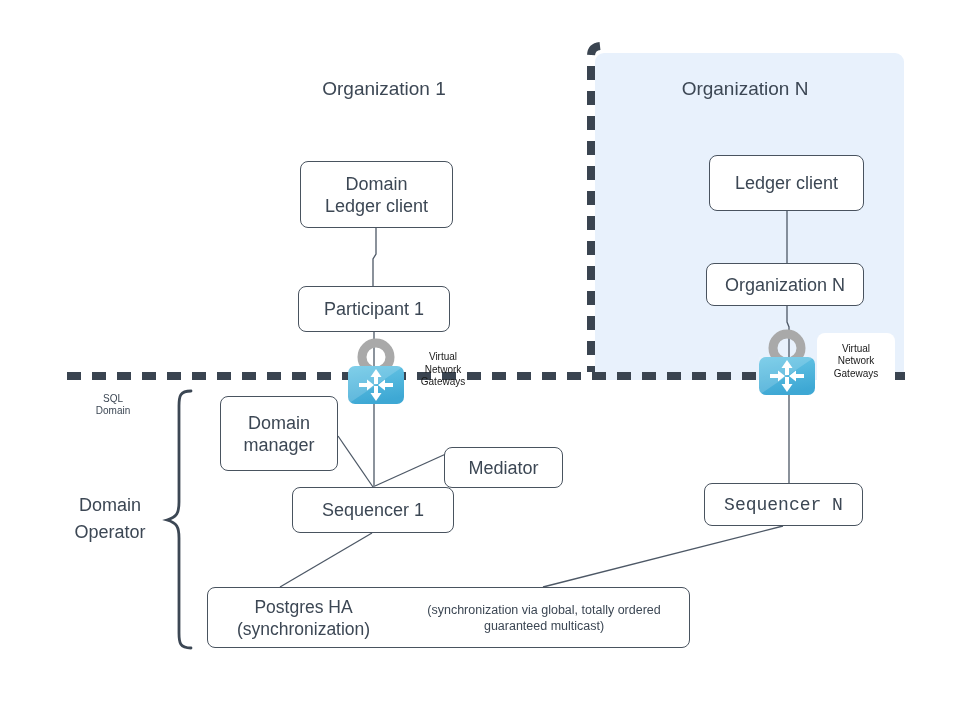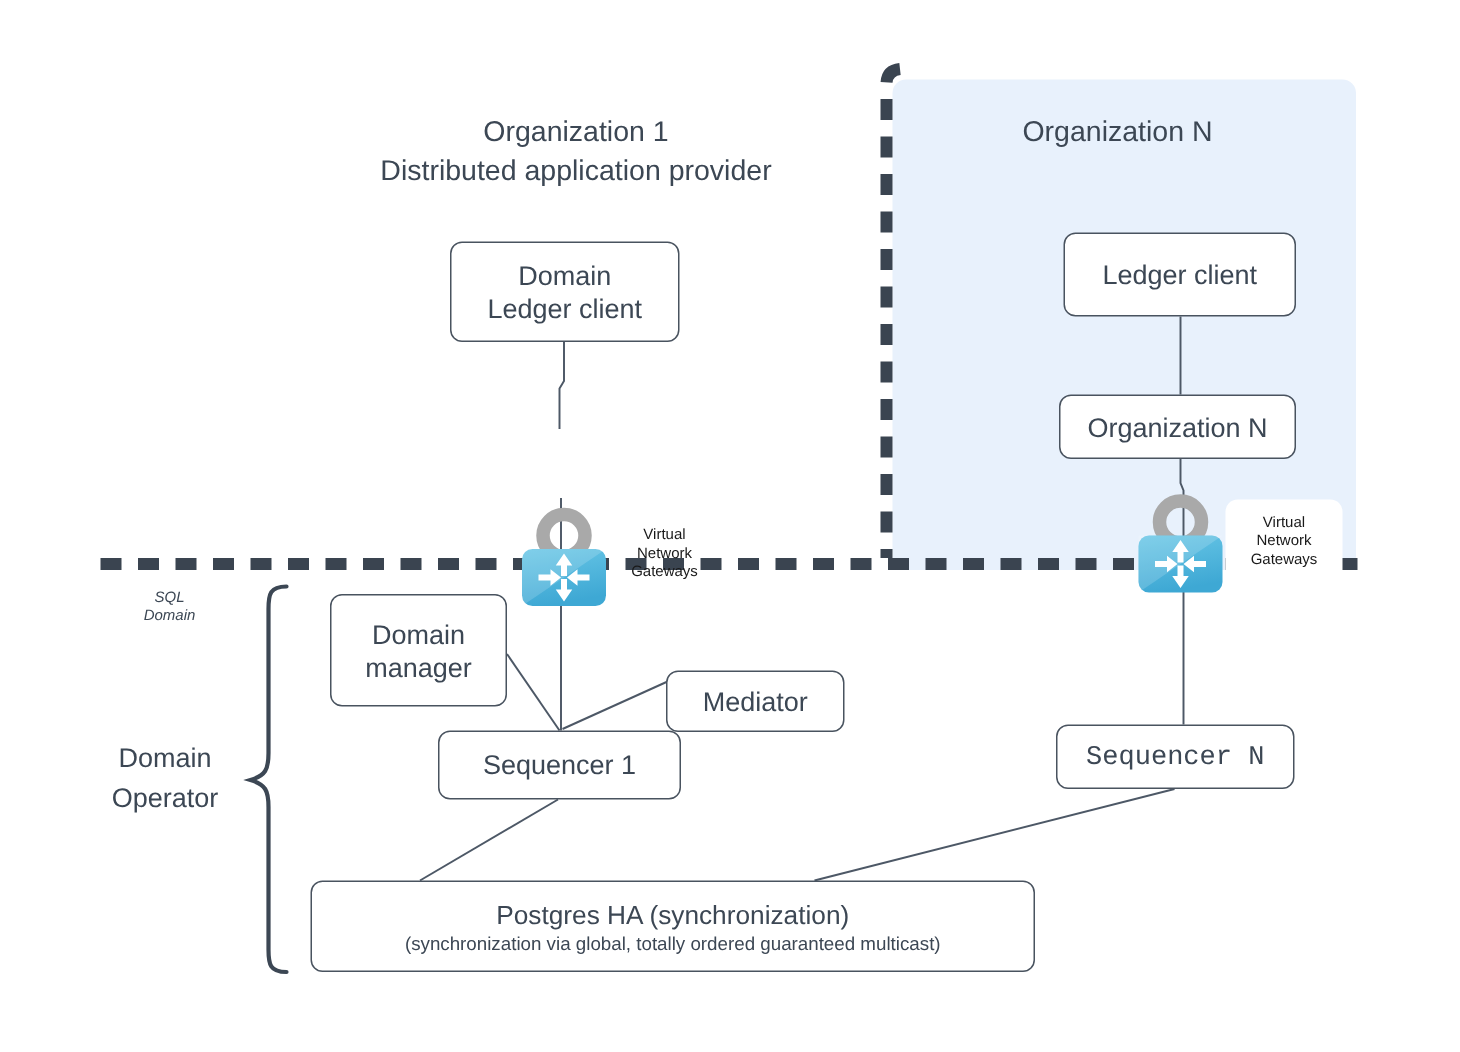--- a/index.html
+++ b/index.html
@@ -13,25 +13,25 @@
   }
   svg.layer{position:absolute;left:0;top:0;z-index:1;}
   .org-header{
     position:absolute;z-index:2;text-align:center;font-size:19px;line-height:26px;color:#3c4754;
   }
   .node{
     position:absolute;z-index:2;background:#ffffff;border:1.6px solid #49535f;border-radius:8px;
     display:flex;align-items:center;justify-content:center;text-align:center;
     font-size:18px;line-height:22px;color:#3c4754;white-space:pre-line;box-sizing:border-box;
   }
-  .node.big{flex-direction:column;}
+  .node.big{flex-direction:row;}
   .pg-title{font-size:17.5px;line-height:22px;}
   .pg-sub{font-size:12.5px;line-height:16px;}
   .side-label{position:absolute;z-index:2;text-align:center;white-space:pre-line;color:#3c4754;}
-  .sql-label{font-size:10px;line-height:12px;font-style:italic;}
+  .sql-label{font-size:10px;line-height:12px;}
   .dom-op-label{font-size:18px;line-height:27px;}
   .vng-text{
     position:absolute;z-index:3;text-align:center;white-space:pre-line;
     font-size:10px;line-height:12.5px;color:#191919;
   }
   .vng-box{
     position:absolute;z-index:2;background:#ffffff;border-radius:8px;
     display:flex;align-items:center;justify-content:center;
   }
 </style>
@@ -79,28 +79,28 @@
 
     <path d="M191,391 C180,391 179,396 179,406 L179,502 C179,513 177,517 167,520
              C177,523 179,527 179,538 L179,633 C179,643 180,648 191,648" fill="none" stroke="#3c4754" stroke-width="2.8" stroke-linecap="round"></path>
 
     <use href="#vng-lock" x="376" y="385"></use>
     <use href="#vng-lock" x="787" y="376"></use>
   </svg>
 
   <div class="org-header" style="left:184px;top:76px;width:400px;">
     <div>Organization 1</div>
-    <div>Distributed application provider</div>
   </div>
   <div class="org-header" style="left:570px;top:76px;width:350px;">
     <div>Organization N</div>
   </div>
 
   <div class="node" style="left:300px;top:161px;width:153px;height:67px;">Domain
 Ledger client</div>
+  <div class="node" style="left:298px;top:286px;width:152px;height:46px;">Participant 1</div>
   <div class="node" style="left:709px;top:155px;width:155px;height:56px;">Ledger client</div>
   <div class="node" style="left:706px;top:263px;width:158px;height:43px;">Organization N</div>
   <div class="node" style="left:220px;top:396px;width:118px;height:75px;">Domain
 manager</div>
   <div class="node" style="left:444px;top:412px;width:119px;height:41px;margin-top:35px;">Mediator</div>
   <div class="node" style="left:292px;top:487px;width:162px;height:46px;">Sequencer 1</div>
   <div class="node" style="left:704px;top:483px;width:159px;height:43px;font-family:Liberation Mono, monospace;">Sequencer N</div>
   <div class="node big" style="left:207px;top:587px;width:483px;height:61px;">
     <div class="pg-title">Postgres HA (synchronization)</div>
     <div class="pg-sub">(synchronization via global, totally ordered guaranteed multicast)</div>

